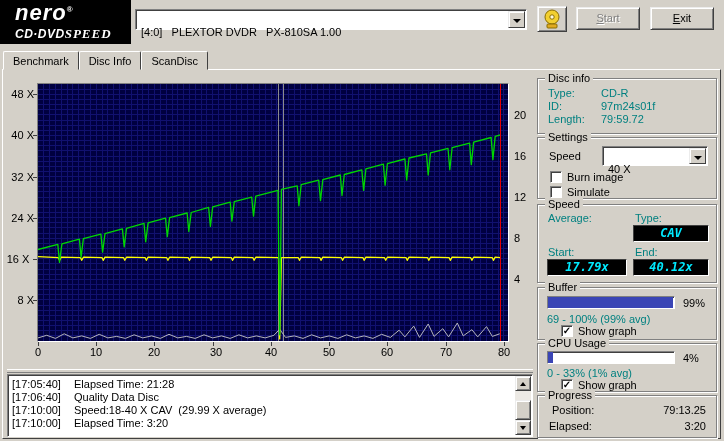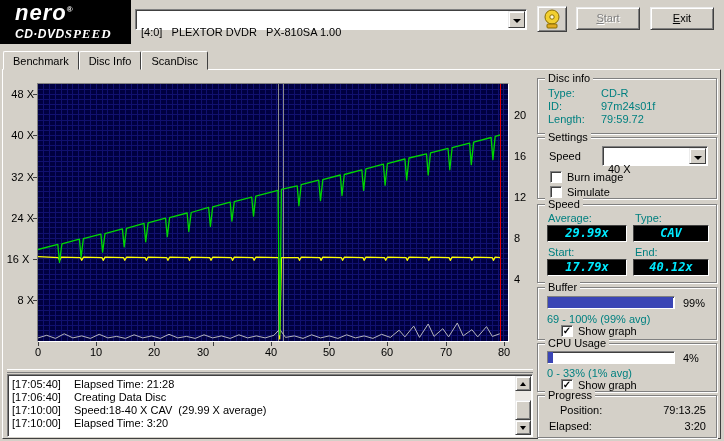--- a/index.html
+++ b/index.html
@@ -277,39 +277,39 @@
       <div class="al" style="left:514px;top:150px;width:24px">16</div>
       <div class="al" style="left:514px;top:191px;width:24px">12</div>
       <div class="al" style="left:514px;top:232px;width:24px">8</div>
       <div class="al" style="left:514px;top:273px;width:24px">4</div>
       <div class="al" style="left:26px;top:346px;width:24px;text-align:center">0</div>
       <div class="tickmark" style="left:38px;top:342px;width:1px;height:4px"></div>
       <div class="al" style="left:84px;top:346px;width:24px;text-align:center">10</div>
       <div class="tickmark" style="left:96px;top:342px;width:1px;height:4px"></div>
       <div class="al" style="left:142px;top:346px;width:24px;text-align:center">20</div>
       <div class="tickmark" style="left:154px;top:342px;width:1px;height:4px"></div>
-      <div class="al" style="left:197px;top:346px;width:24px;">30</div>
+      <div class="al" style="left:204px;top:346px;width:24px;text-align:center">30</div>
       <div class="tickmark" style="left:213px;top:342px;width:1px;height:4px"></div>
       <div class="al" style="left:265px;top:346px;width:24px;">40</div>
       <div class="tickmark" style="left:271px;top:342px;width:1px;height:4px"></div>
       <div class="al" style="left:317px;top:346px;width:24px;text-align:center">50</div>
       <div class="tickmark" style="left:329px;top:342px;width:1px;height:4px"></div>
       <div class="al" style="left:375px;top:346px;width:24px;text-align:center">60</div>
       <div class="tickmark" style="left:387px;top:342px;width:1px;height:4px"></div>
       <div class="al" style="left:434px;top:346px;width:24px;text-align:center">70</div>
       <div class="tickmark" style="left:446px;top:342px;width:1px;height:4px"></div>
       <div class="al" style="left:492px;top:346px;width:24px;text-align:center">80</div>
       <div class="tickmark" style="left:504px;top:342px;width:1px;height:4px"></div>
     </div>
 
   <div id="divider"></div>
   <div id="logbox">
     <div id="log-lines">
         <div><span class="lt">[17:05:40]</span><span class="lx">Elapsed Time: 21:28</span></div>
-        <div><span class="lt">[17:06:40]</span><span class="lx">Creating Data Disc</span></div>
+        <div><span class="lt">[17:06:40]</span><span class="lx">Quality Data Disc</span></div>
         <div><span class="lt">[17:10:00]</span><span class="lx">Speed:18-40 X CAV  (29.99 X average)</span></div>
         <div><span class="lt">[17:10:00]</span><span class="lx">Elapsed Time: 3:20</span></div>
       </div>
     <div class="sb">
       <div class="sbtn up">
           <span class="tri-up-s"></span>
         </div>
       <div class="thumb"></div>
       <div class="sbtn down">
           <span class="tri-down-s"></span>
@@ -339,21 +339,20 @@
     <span class="cb" style="left:12px;top:33px"></span>
     <div class="abs" style="left:29px;top:33px">Burn image</div>
     <span class="cb" style="left:12px;top:48px"></span>
     <div class="abs" style="left:29px;top:48px">Simulate</div>
   </div>
 
   <div class="grp" style="top:204px;height:79px">
     <div class="legend">Speed</div>
     <div class="abs teal" style="left:10px;top:7px">Average:</div>
     <div class="abs teal" style="left:97px;top:7px">Type:</div>
-    <div class="lcd" style="left:9px;top:20px;width:80px">29.99x</div>
     <div class="lcd" style="left:95px;top:20px;width:76px">CAV</div>
     <div class="abs teal" style="left:10px;top:41px">Start:</div>
     <div class="abs teal" style="left:97px;top:41px">End:</div>
     <div class="lcd" style="left:9px;top:54px;width:80px">17.79x</div>
     <div class="lcd" style="left:95px;top:54px;width:76px">40.12x</div>
   </div>
 
   <div class="grp" style="top:287px;height:53px">
     <div class="legend">Buffer</div>
     <div class="pbar" style="left:9px;top:8px;width:128px">
@@ -371,19 +370,19 @@
         <div class="pfill" style="width: 4%;"></div>
       </div>
     <div class="abs" style="left:145px;top:8px">4%</div>
     <div class="abs teal" style="left:9px;top:23px">0 - 33% (1% avg)</div>
     <span class="cb checked" style="left:23px;top:35px"></span>
     <div class="abs" style="left:40px;top:35px">Show graph</div>
   </div>
 
   <div class="grp" style="top:395px;height:43px">
     <div class="legend">Progress</div>
-    <div class="abs" style="left:22px;top:8px">Position:</div>
+    <div class="abs" style="left:14px;top:8px">Position:</div>
     <div class="rval" style="right:10px;top:8px">79:13.25</div>
     <div class="abs" style="left:11px;top:24px">Elapsed:</div>
     <div class="rval" style="right:10px;top:24px">3:20</div>
   </div>
 
 </div>
 
 </body></html>

